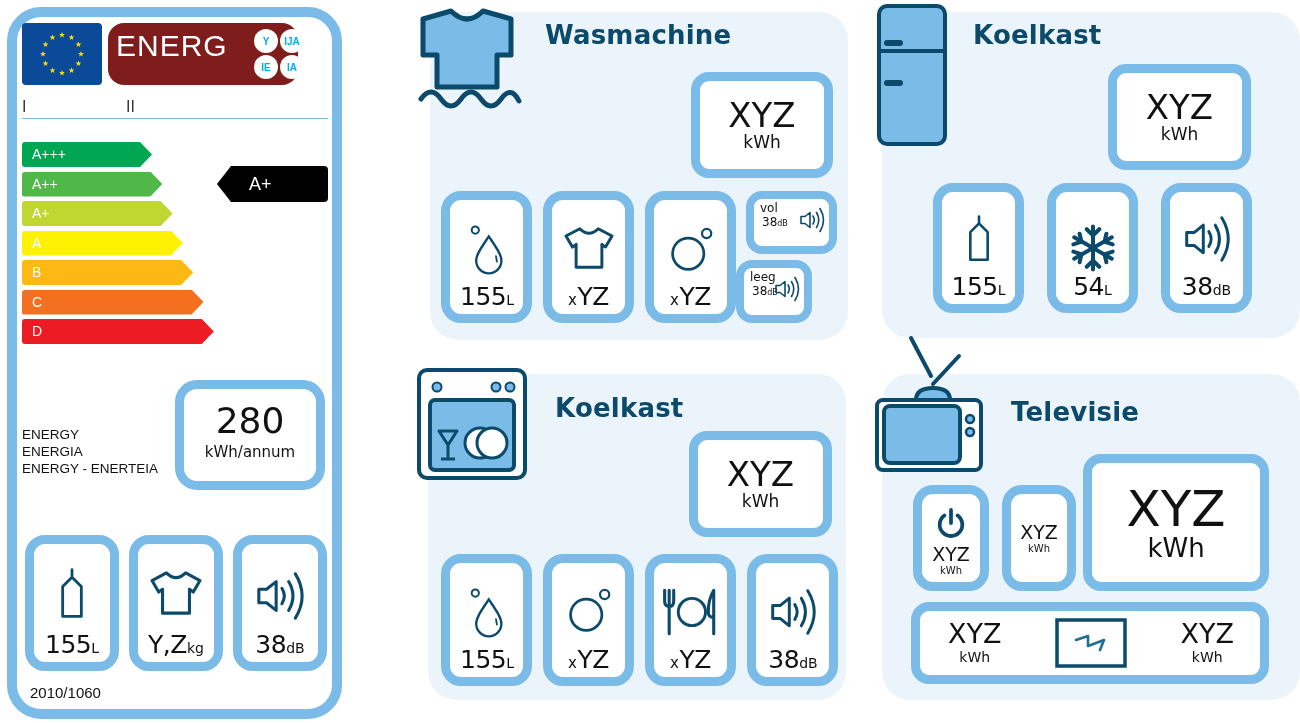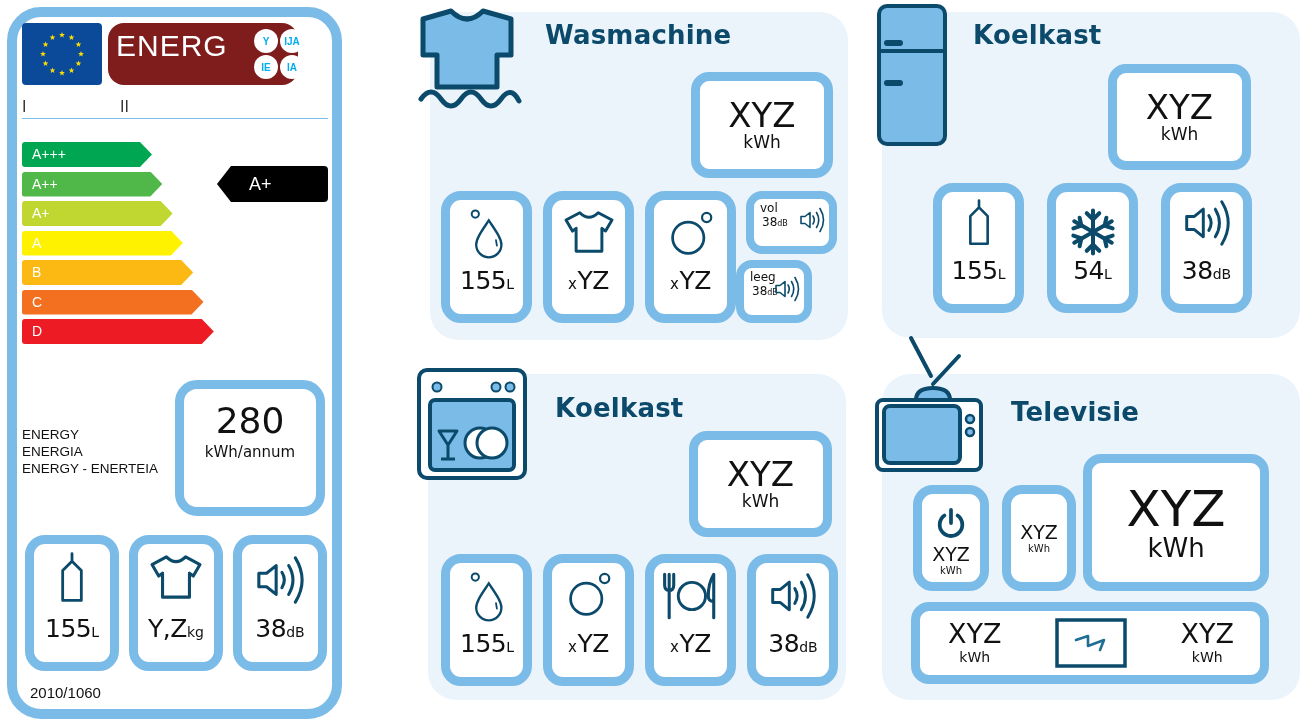--- a/index.html
+++ b/index.html
@@ -19,27 +19,27 @@
   .lang-dot { width: 24px; height: 24px; border-radius: 50%; background: #fff; color: #00aeef; font-family: "Liberation Sans", sans-serif; font-weight: bold; font-size: 10px; display: flex; align-items: center; justify-content: center; }
   .bars-mark { font-family: "Liberation Sans", sans-serif; font-size: 16px; color: #333; }
   .header-rule { left: 22px; top: 118px; width: 306px; height: 1px; background: #7bbbe8; }
 
   .rating-bar { height: 25px; border-radius: 3px 0 0 3px; color: #fff; font-family: "Liberation Sans", sans-serif; font-size: 14px; line-height: 25px; padding-left: 10px;
     clip-path: polygon(0 0, calc(100% - 12px) 0, 100% 50%, calc(100% - 12px) 100%, 0 100%); }
   .rating-arrow { left: 217px; top: 166px; width: 111px; height: 36px; background: #000; color: #fff; font-family: "Liberation Sans", sans-serif; font-size: 18px; line-height: 36px; padding-left: 32px;
     clip-path: polygon(14px 0, 100% 0, 100% 100%, 14px 100%, 0 50%); border-radius: 0 4px 4px 0; }
 
   .energy-words { left: 22px; top: 426px; font-family: "Liberation Sans", sans-serif; font-size: 13.5px; line-height: 17px; color: #111; }
-  .consumption-box { left: 175px; top: 380px; width: 150px; height: 136px; border: 9px solid #7bbbe8; border-radius: 22px; background: #fff; text-align: center; }
+  .consumption-box { left: 175px; top: 380px; width: 150px; height: 110px; border: 9px solid #7bbbe8; border-radius: 22px; background: #fff; text-align: center; }
   .consumption-value { font-family: "DejaVu Sans", sans-serif; font-size: 36px; margin-top: 12px; line-height: 40px; }
   .consumption-unit { font-size: 15px; margin-top: 2px; }
   .reg-text { left: 30px; top: 684px; font-family: "Liberation Sans", sans-serif; font-size: 15px; color: #111; }
 
   
-  .tile { border: 9px solid #7bbbe8; border-radius: 20px; background: #fff; display: flex; flex-direction: column; align-items: center; justify-content: flex-end; padding-bottom: 16px; }
+  .tile { border: 9px solid #7bbbe8; border-radius: 20px; background: #fff; display: flex; flex-direction: column; align-items: center; justify-content: flex-end; padding-bottom: 0; }
   .tile svg { display: block; }
   .tile-value { font-family: "DejaVu Sans", sans-serif; font-size: 25px; line-height: 28px; color: #111; white-space: nowrap; letter-spacing: -0.5px; }
   .tile-value .unit { font-size: 14px; letter-spacing: 0; }
   .tile-value .pre { font-size: 15px; margin-right: 1px; }
 
   .kwh-box { border: 9px solid #7bbbe8; border-radius: 18px; background: #fff; display: flex; flex-direction: column; align-items: center; justify-content: center; }
   .kwh-main { font-family: "DejaVu Sans", sans-serif; font-size: 34px; line-height: 34px; color: #111; }
   .kwh-unit { font-family: "DejaVu Sans", sans-serif; font-size: 17px; line-height: 20px; color: #111; }
 
   
@@ -126,21 +126,21 @@
 
 <div class="abs energ-head">
   <span class="abs energ-text">ENERG</span>
   <span class="abs lang-dot" style="left:146px;top:6px">Y</span>
   <span class="abs lang-dot" style="left:172px;top:6px">IJA</span>
   <span class="abs lang-dot" style="left:146px;top:32px">IE</span>
   <span class="abs lang-dot" style="left:172px;top:32px">IA</span>
 </div>
 
 <span class="abs bars-mark" style="left:22px;top:98px">I</span>
-<span class="abs bars-mark" style="left:120px;top:98px">II</span>
+<span class="abs bars-mark" style="left:126px;top:98px">II</span>
 <div class="abs header-rule"></div>
 
 <div id="rating-bars">
     <div class="abs rating-bar" style="left: 22px; top: 142px; width: 130px; background: rgb(0, 166, 81);">A+++</div>
     <div class="abs rating-bar" style="left: 22px; top: 171.5px; width: 140.3px; background: rgb(80, 184, 72);">A++</div>
     <div class="abs rating-bar" style="left: 22px; top: 201px; width: 150.6px; background: rgb(191, 215, 48);">A+</div>
     <div class="abs rating-bar" style="left: 22px; top: 230.5px; width: 160.9px; background: rgb(255, 242, 0);">A</div>
     <div class="abs rating-bar" style="left: 22px; top: 260px; width: 171.2px; background: rgb(253, 185, 19);">B</div>
     <div class="abs rating-bar" style="left: 22px; top: 289.5px; width: 181.5px; background: rgb(243, 112, 33);">C</div>
     <div class="abs rating-bar" style="left: 22px; top: 319px; width: 191.8px; background: rgb(237, 28, 36);">D</div>

